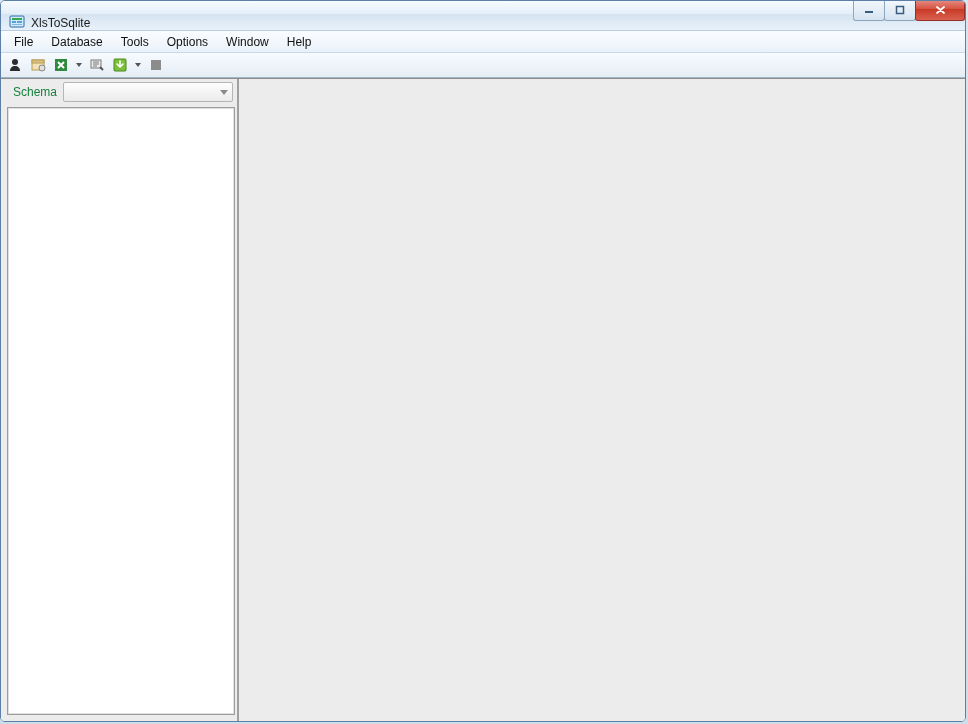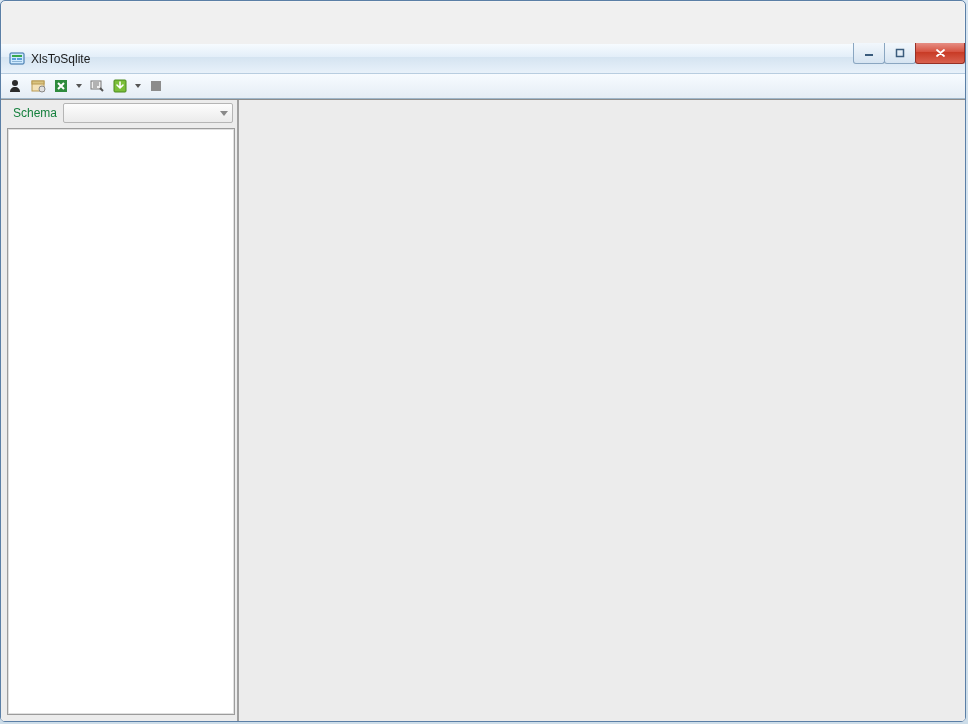--- a/index.html
+++ b/index.html
@@ -26,23 +26,22 @@
     flex-direction: column;
     overflow: hidden;
   }
 
   
   .titlebar {
     height: 29px;
     background: linear-gradient(to bottom, #f6fbff 0%, #e3eef8 45%, #d5e4f1 46%, #e8f1fa 100%);
     border-bottom: 1px solid #b8cde0;
     display: flex;
-    align-items: center;
+    align-items: flex-end;
     position: relative;
-    margin-top: 43px;
   }
   .titlebar .app-icon {
     width: 16px; height: 16px;
     margin: 0 6px 0 8px;
     display: flex; align-items: center; justify-content: center;
   }
   .titlebar .title {
     color: #1a1a1a;
     font-size: 12px;
   }
@@ -219,20 +218,28 @@
           </svg>
       </div>
       <div class="win-btn close" title="Close">
         <svg width="11" height="10" viewBox="0 0 11 10">
             <path d="M2 2 L9 8 M9 2 L2 8" stroke="#fff" stroke-width="1.8" stroke-linecap="round"></path>
           </svg>
       </div>
     </div>
   </div>
 
+  <div class="menubar">
+    <div class="menu-item">File</div>
+    <div class="menu-item">Database</div>
+    <div class="menu-item">Tools</div>
+    <div class="menu-item">Options</div>
+    <div class="menu-item">Window</div>
+    <div class="menu-item">Help</div>
+  </div>
 
   <div class="toolbar">
     <div class="tool-btn">
       <svg width="16" height="16" viewBox="0 0 16 16">
         <circle cx="8" cy="5" r="3" fill="#2b2b2b"></circle>
         <path d="M3 14c0-3 2-5 5-5s5 2 5 5z" fill="#2b2b2b"></path>
       </svg>
     </div>
     <div class="tool-btn">
       <svg width="16" height="16" viewBox="0 0 16 16">

